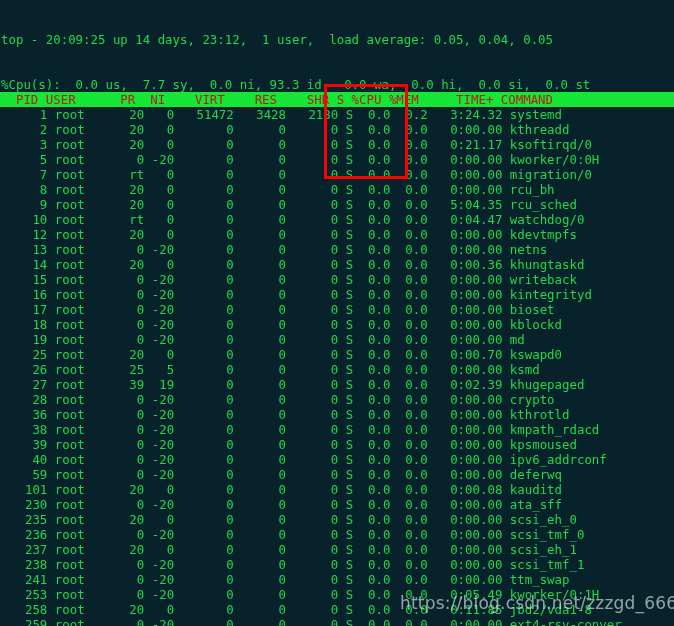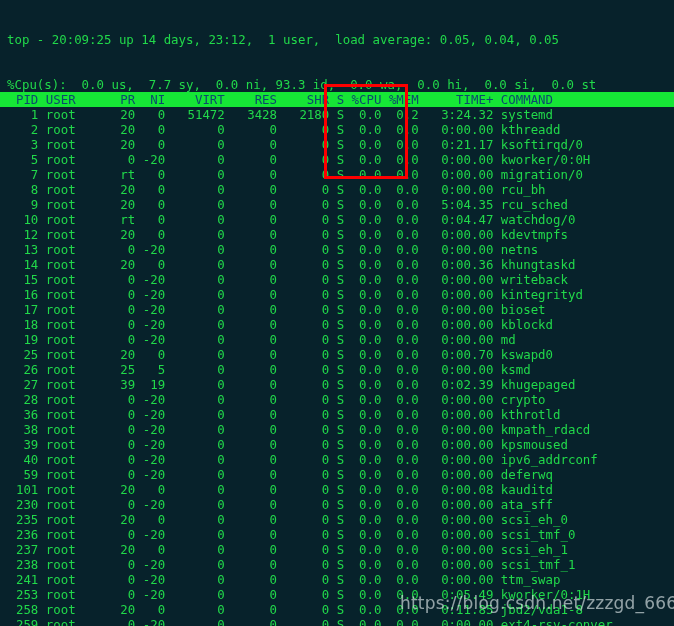--- a/index.html
+++ b/index.html
@@ -21,48 +21,48 @@
   }
   .summary {
     position: absolute;
     left: 0;
     top: 2px;
     width: 674px;
     white-space: pre;
   }
   .summary .line {
     height: 15px;
-    padding-left: 7px;
+    padding-left: 1px;
     white-space: pre;
     color: #21d94a;
   }
   .header-row {
     position: absolute;
     left: 0;
     top: 92px;
     width: 674px;
     height: 15px;
     background: #16e636;
-    color: #0c4a6e;
+    color: #b91c1c;
     white-space: pre;
     padding-left: 1px;
     box-sizing: border-box;
     font-weight: normal;
   }
   .proc-list {
     position: absolute;
     left: 0;
     top: 107px;
     width: 674px;
     white-space: pre;
   }
   .proc-row {
     height: 15px;
     white-space: pre;
-    padding-left: 1px;
+    padding-left: 10px;
     color: #21d94a;
   }
   .highlight-box {
     position: absolute;
     left: 324px;
     top: 84px;
     width: 84px;
     height: 95px;
     border: 3px solid #fe0000;
     box-sizing: border-box;

